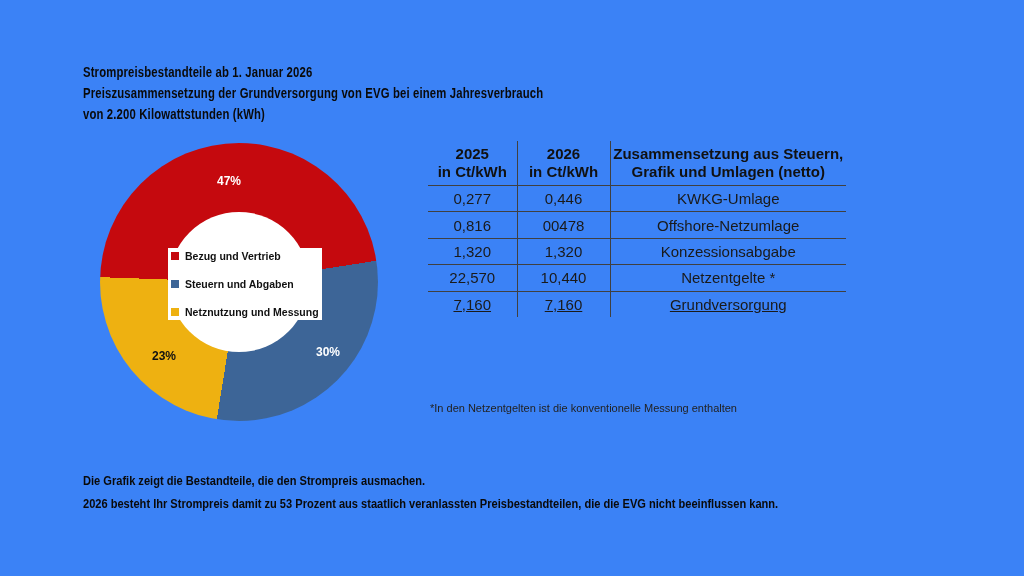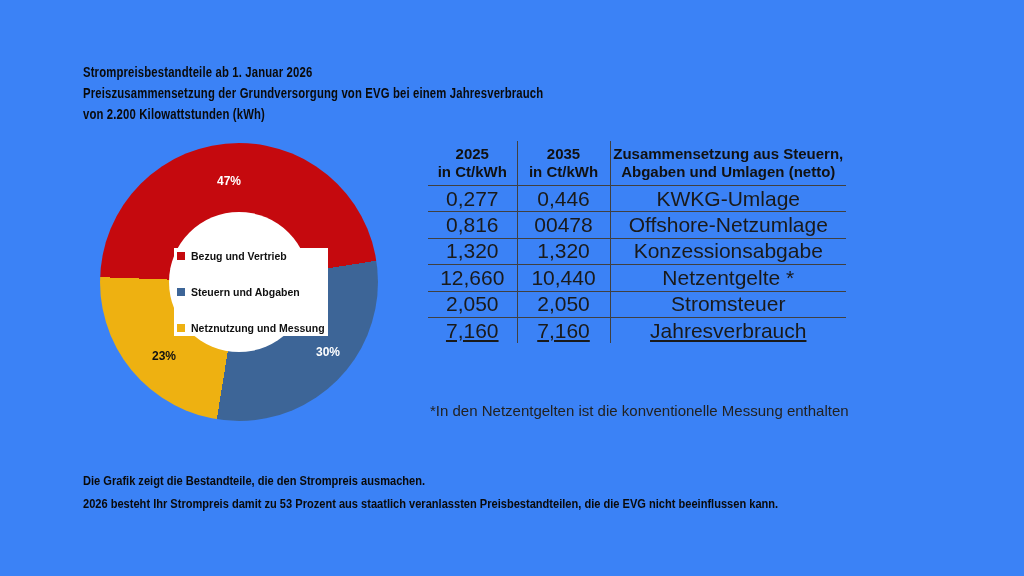--- a/index.html
+++ b/index.html
@@ -12,41 +12,41 @@
          letter-spacing:.2px;color:#0a0a0a;}
 
   
   .chart{position:absolute;left:100px;top:143px;width:278px;height:278px;}
   .ring{position:absolute;inset:0;border-radius:50%;
         background:conic-gradient(from 272deg,
           #c5090e 0deg 169.2deg,
           #3d6597 169.2deg 277.2deg,
           #eeb111 277.2deg 360deg);}
   .hole{position:absolute;left:69px;top:69px;width:140px;height:140px;border-radius:50%;background:#fff;}
-  .legend{position:absolute;left:74px;top:105px;background:#fff;padding:2px 3px;
-          display:flex;flex-direction:column;gap:24px;white-space:nowrap;z-index:3;}
+  .legend{position:absolute;left:68px;top:105px;background:#fff;padding:2px 3px;
+          display:flex;flex-direction:column;gap:16px;white-space:nowrap;z-index:3;}
   .lrow{display:flex;align-items:center;gap:6px;font-size:10.5px;font-weight:700;color:#111;}
   .sq{width:8px;height:8px;flex:none;}
   .sq.red{background:#c5090e}.sq.blue{background:#3d6597}.sq.yellow{background:#eeb111}
   .pct{position:absolute;font-size:12px;font-weight:700;transform:translate(-50%,-50%);z-index:2;}
   .pct47{left:129px;top:38px;color:#ffffff;}
   .pct30{left:222px;top:209px;color:#ffffff;margin-left:6px;}
   .pct23{left:64px;top:213px;color:#111111;}
 
   
   .ptable{position:absolute;left:428px;top:141px;width:418px;border-collapse:collapse;table-layout:fixed;}
   .ptable th{font-weight:700;font-size:15px;height:44px;vertical-align:middle;text-align:center;
              border-bottom:1.6px solid #404040;line-height:18px;padding:0;color:#111;}
-  .ptable td{font-size:21px;height:25.4px;text-align:center;vertical-align:middle;
+  .ptable td{font-size:15px;height:25.4px;text-align:center;vertical-align:middle;
              border-bottom:1.3px solid #404040;padding:0;color:#1a1a1a;}
   .ptable .vline{border-right:1.4px solid #404040;}
   .ptable tbody tr:last-child td{border-bottom:none;text-decoration:underline;}
   .ptable tr.alt td{font-family:"DejaVu Sans",sans-serif;font-size:14px;color:#333;}
 
-  .footnote{position:absolute;left:430px;top:402px;font-size:15px;color:#222;}
+  .footnote{position:absolute;left:430px;top:402px;font-size:11px;color:#222;}
 
   
   .bottom{position:absolute;left:83px;top:469px;font-size:13.5px;font-weight:700;line-height:23px;
           white-space:nowrap;transform:scaleX(0.82);transform-origin:left top;color:#0a0a0a;}
 </style>
 </head>
 <body>
 
 <div class="slide">
 
@@ -86,59 +86,54 @@
         <col style="width:93px">
         <col style="width:236px">
       </colgroup>
     <thead>
       <tr>
         <th class="vline">
           <div>2025</div>
           <div>in Ct/kWh</div>
         </th>
         <th class="vline">
-          <div>2035</div>
+          <div>2026</div>
           <div>in Ct/kWh</div>
         </th>
         <th>
           <div>Zusammensetzung aus Steuern,</div>
-          <div>Abgaben und Umlagen (netto)</div>
+          <div>Grafik und Umlagen (netto)</div>
         </th>
       </tr>
     </thead>
     <tbody>
       <tr>
         <td class="vline">0,277</td>
         <td class="vline">0,446</td>
         <td>KWKG-Umlage</td>
       </tr>
       <tr>
         <td class="vline">0,816</td>
         <td class="vline">00478</td>
         <td>Offshore-Netzumlage</td>
       </tr>
       <tr>
         <td class="vline">1,320</td>
         <td class="vline">1,320</td>
         <td>Konzessionsabgabe</td>
       </tr>
       <tr>
-        <td class="vline">12,660</td>
+        <td class="vline">22,570</td>
         <td class="vline">10,440</td>
         <td>Netzentgelte *</td>
       </tr>
       <tr>
-        <td class="vline">2,050</td>
-        <td class="vline">2,050</td>
-        <td>Stromsteuer</td>
-      </tr>
-      <tr>
         <td class="vline">7,160</td>
         <td class="vline">7,160</td>
-        <td>Jahresverbrauch</td>
+        <td>Grundversorgung</td>
       </tr>
     </tbody>
   </table>
 
   <div class="footnote">*In den Netzentgelten ist die konventionelle Messung enthalten</div>
 
   <div class="bottom">
     <div>Die Grafik zeigt die Bestandteile, die den Strompreis ausmachen.</div>
     <div>2026 besteht Ihr Strompreis damit zu 53 Prozent aus staatlich veranlassten Preisbestandteilen, die die EVG nicht beeinflussen kann.</div>
   </div>

